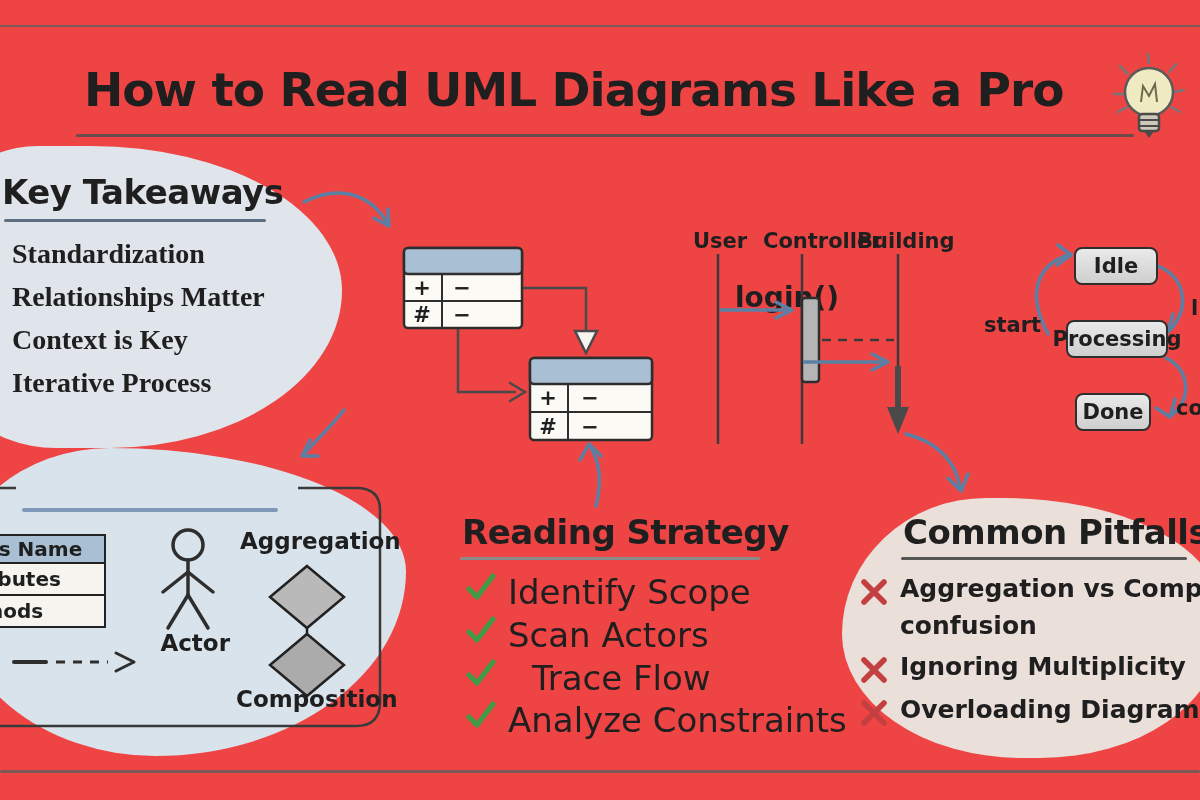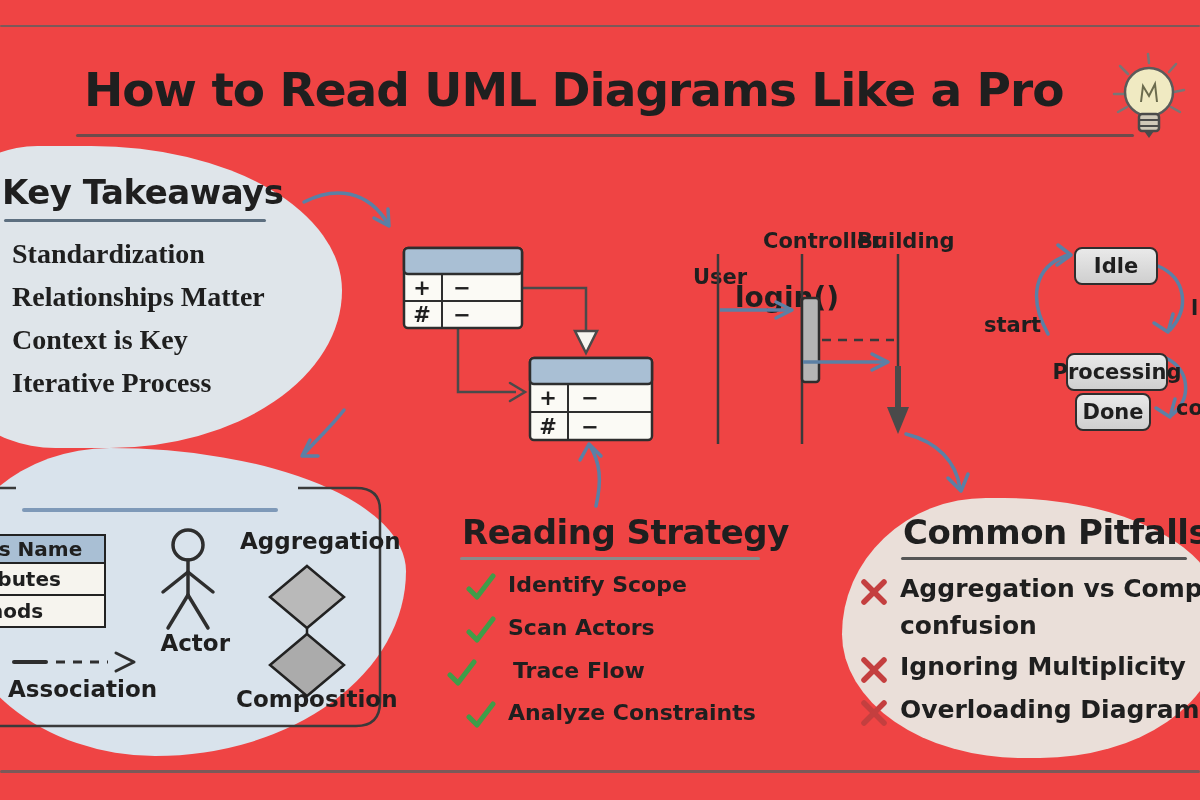--- a/index.html
+++ b/index.html
@@ -15,21 +15,21 @@
   .underline { position:absolute; height:3px; border-radius:3px; }
   .list-item { font-weight:600; font-size:28px; white-space:nowrap;font-family:Liberation Serif, serif; }
   .seq-label { position:absolute; font-size:21px; font-weight:600; text-align:center; white-space:nowrap; }
   .state-box {
     position:absolute; display:flex; align-items:center; justify-content:center;
     background:linear-gradient(180deg,#e9e9e9 0%,#cfcfcf 100%);
     border:2.5px solid #2e2e2e; border-radius:8px;
     font-size:21px; font-weight:600; white-space:nowrap;
   }
   .check-row { position:absolute; display:flex; align-items:flex-start; gap:12px; }
-  .check-row .txt { font-size:22px; font-weight:700; white-space:nowrap; }
+  .check-row .txt { font-size:34px; font-weight:400; white-space:nowrap; }
   .pitfall-txt { position:absolute; font-size:25px; font-weight:700; white-space:nowrap; }
   .frag { position:absolute; font-size:21px; font-weight:600; white-space:nowrap; }
   .cb-row { border:2.5px solid #222; border-top:none; background:#f6f4ee;
             font-size:20px; font-weight:600; display:flex; align-items:center; padding-left:16px; height:32px; }
   svg { display:block; }
 </style>
 </head>
 <body>
 
 <div id="canvas">
@@ -100,21 +100,21 @@
         <line x1="132" y1="172" x2="254" y2="172" stroke="#2e2e2e" stroke-width="2"></line>
         <line x1="170" y1="144" x2="170" y2="200" stroke="#2e2e2e" stroke-width="2"></line>
         <text x="150" y="165" font-size="21" font-weight="bold" text-anchor="middle" fill="#1f1f1f">+</text>
         <text x="192" y="165" font-size="21" font-weight="bold" text-anchor="middle" fill="#1f1f1f">−</text>
         <text x="150" y="194" font-size="21" font-weight="bold" text-anchor="middle" fill="#1f1f1f">#</text>
         <text x="192" y="194" font-size="21" font-weight="bold" text-anchor="middle" fill="#1f1f1f">−</text>
       </g>
     </svg>
   </div>
 
-  <div class="seq-label" style="left:693px;top:229px;width:52px;margin-top:36px;">User</div>
+  <div class="seq-label" style="left:693px;top:229px;width:52px;">User</div>
   <div class="seq-label" style="left:763px;top:229px;width:86px;">Controller</div>
   <div class="seq-label" style="left:857px;top:229px;width:86px;">Building</div>
   <div class="abs" style="left:735px;top:281px;font-size:28px;font-weight:600;">login()</div>
   <div class="abs" style="left:690px;top:252px;">
     <svg width="260" height="196" viewBox="0 0 260 196">
       <line x1="28" y1="2" x2="28" y2="192" stroke="#3a3a3a" stroke-width="2.5"></line>
       <line x1="112" y1="2" x2="112" y2="192" stroke="#3a3a3a" stroke-width="2.5"></line>
       <line x1="208" y1="2" x2="208" y2="116" stroke="#3a3a3a" stroke-width="2.5"></line>
 
       <line x1="30" y1="58" x2="98" y2="58" stroke="#5b80a5" stroke-width="3.5"></line>
@@ -138,21 +138,21 @@
         <path d="M30,94 C10,58 16,26 50,15"></path>
         <polyline points="40,5 53,15 39,25"></polyline>
         <path d="M140,26 C168,38 172,68 152,90"></path>
         <polyline points="155,74 150,92 136,83"></polyline>
         <path d="M148,118 C172,130 174,158 154,175"></path>
         <polyline points="157,159 152,177 138,168"></polyline>
       </g>
     </svg>
   </div>
   <div class="state-box" style="left:1074px;top:247px;width:84px;height:38px;">Idle</div>
-  <div class="state-box" style="left:1066px;top:320px;width:102px;height:38px;margin-top:33px;">Processing</div>
+  <div class="state-box" style="left:1066px;top:320px;width:102px;height:38px;">Processing</div>
   <div class="state-box" style="left:1075px;top:393px;width:76px;height:38px;">Done</div>
   <div class="frag" style="left:984px;top:313px;">start</div>
   <div class="frag" style="left:1191px;top:296px;font-weight:700;">l</div>
   <div class="frag" style="left:1176px;top:396px;">co</div>
 
   <div class="abs" style="left:292px;top:406px;">
     <svg width="60" height="60" viewBox="0 0 60 60">
       <path d="M52,4 C38,22 24,34 12,48" fill="none" stroke="#5b80a5" stroke-width="3.5" stroke-linecap="round"></path>
       <polyline points="18,34 10,50 26,50" fill="none" stroke="#5b80a5" stroke-width="3.5" stroke-linecap="round" stroke-linejoin="round"></polyline>
     </svg>
@@ -208,42 +208,41 @@
   </div>
   <div class="abs" style="left:236px;top:686px;width:142px;text-align:center;font-size:23px;font-weight:600;">Composition</div>
 
   <div class="abs" style="left:12px;top:648px;">
     <svg width="130" height="28" viewBox="0 0 130 28">
       <line x1="2" y1="14" x2="34" y2="14" stroke="#2e2e2e" stroke-width="4" stroke-linecap="round"></line>
       <line x1="44" y1="14" x2="96" y2="14" stroke="#2e2e2e" stroke-width="3" stroke-dasharray="9 8"></line>
       <polyline points="104,5 122,14 104,23" fill="none" stroke="#2e2e2e" stroke-width="3" stroke-linecap="round" stroke-linejoin="round"></polyline>
     </svg>
   </div>
-  <div class="abs" style="left:8px;top:676px;font-size:23px;font-weight:600;">Association</div>
 
   <div class="abs heading" style="left:462px;top:512px;">Reading Strategy</div>
   <div class="underline" style="left:460px;top:557px;width:300px;background:#8a8a8a;"></div>
 
   <div class="check-row" style="left:466px;top:572px;">
     <span>
         <svg width="30" height="30" viewBox="0 0 30 30">
           <path d="M3,17 L11,25 L27,4" fill="none" stroke="#3f9d49" stroke-width="5" stroke-linecap="round" stroke-linejoin="round"></path>
         </svg>
       </span>
     <span class="txt">Identify Scope</span>
   </div>
   <div class="check-row" style="left:466px;top:615px;">
     <span>
         <svg width="30" height="30" viewBox="0 0 30 30">
           <path d="M3,17 L11,25 L27,4" fill="none" stroke="#3f9d49" stroke-width="5" stroke-linecap="round" stroke-linejoin="round"></path>
         </svg>
       </span>
     <span class="txt">Scan Actors</span>
   </div>
-  <div class="check-row" style="left:447px;top:658px;gap:36px;">
+  <div class="check-row" style="left:466px;top:658px;gap:36px;">
     <span>
         <svg width="30" height="30" viewBox="0 0 30 30">
           <path d="M3,17 L11,25 L27,4" fill="none" stroke="#3f9d49" stroke-width="5" stroke-linecap="round" stroke-linejoin="round"></path>
         </svg>
       </span>
     <span class="txt">Trace Flow</span>
   </div>
   <div class="check-row" style="left:466px;top:700px;">
     <span>
         <svg width="30" height="30" viewBox="0 0 30 30">

